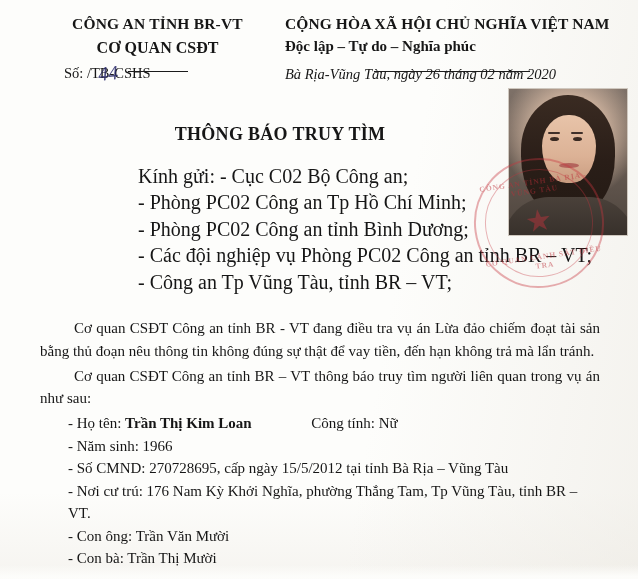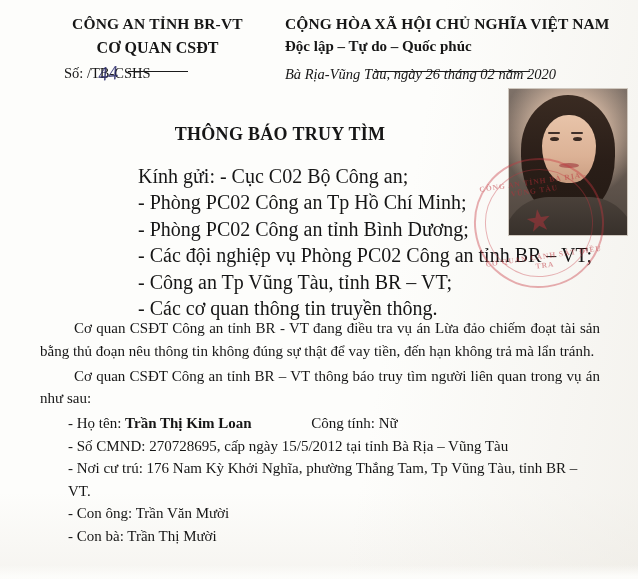--- a/index.html
+++ b/index.html
@@ -306,40 +306,39 @@
   <div class="paper-shade"></div>
 
   <div class="header">
     <div class="hdr-left">
       <div class="ln l1 b">CÔNG AN TỈNH BR-VT</div>
       <div class="ln l2 b">CƠ QUAN CSĐT</div>
       <div class="ln l3">Số:   /TB-CSHS</div>
     </div>
     <div class="hdr-right">
       <div class="ln r1 b">CỘNG HÒA XÃ HỘI CHỦ NGHĨA VIỆT NAM</div>
-      <div class="ln r2 b">Độc lập – Tự do – Quốc phúc</div>
+      <div class="ln r2 b">Độc lập – Tự do – Nghĩa phúc</div>
       <div class="ln r3">Bà Rịa-Vũng Tàu, ngày 26 tháng 02 năm 2020</div>
     </div>
     <div class="rule"></div>
     <div class="rule2"></div>
   </div>
   <div class="handwritten">44</div>
 
   <div class="doc-title">THÔNG BÁO TRUY TÌM</div>
 
   <div class="recipients">
     <div class="ln first">
       <span>Kính gửi:</span>
       <span>- Cục C02 Bộ Công an;</span>
     </div>
     <div class="ln item">- Phòng PC02 Công an Tp Hồ Chí Minh;</div>
     <div class="ln item">- Phòng PC02 Công an tỉnh Bình Dương;</div>
     <div class="ln item">- Các đội nghiệp vụ Phòng PC02 Công an tỉnh BR – VT;</div>
     <div class="ln item">- Công an Tp Vũng Tàu, tỉnh BR – VT;</div>
-    <div class="ln item">- Các cơ quan thông tin truyền thông.</div>
   </div>
 
   <div class="photo">
     <div class="bg"></div>
     <div class="hair"></div>
     <div class="face"></div>
     <div class="brow l"></div>
     <div class="brow r"></div>
     <div class="eye l"></div>
     <div class="eye r"></div>
@@ -359,20 +358,21 @@
     <div class="para indent">Cơ quan CSĐT Công an tỉnh BR – VT thông báo truy tìm người liên quan trong vụ án như sau:</div>
 
     <div class="info-list">
       <div class="row">
         <span>- Họ tên:</span>
         <span class="b">Trần Thị Kim Loan</span>
         <span class="gap-1"></span>
         <span>Công tính:</span>
         <span>Nữ</span>
       </div>
+      <div class="row">- Năm sinh: 1966</div>
       <div class="row">- Số CMND: 270728695, cấp ngày 15/5/2012 tại tỉnh Bà Rịa – Vũng Tàu</div>
       <div class="row wrap">- Nơi cư trú: 176 Nam Kỳ Khởi Nghĩa, phường Thắng Tam, Tp Vũng Tàu, tỉnh BR – VT.</div>
       <div class="row">- Con ông: Trần Văn Mười</div>
       <div class="row">- Con bà: Trần Thị Mười</div>
     </div>
 
   </div>
 
   <div class="bottom-cut"></div>
 </div>

